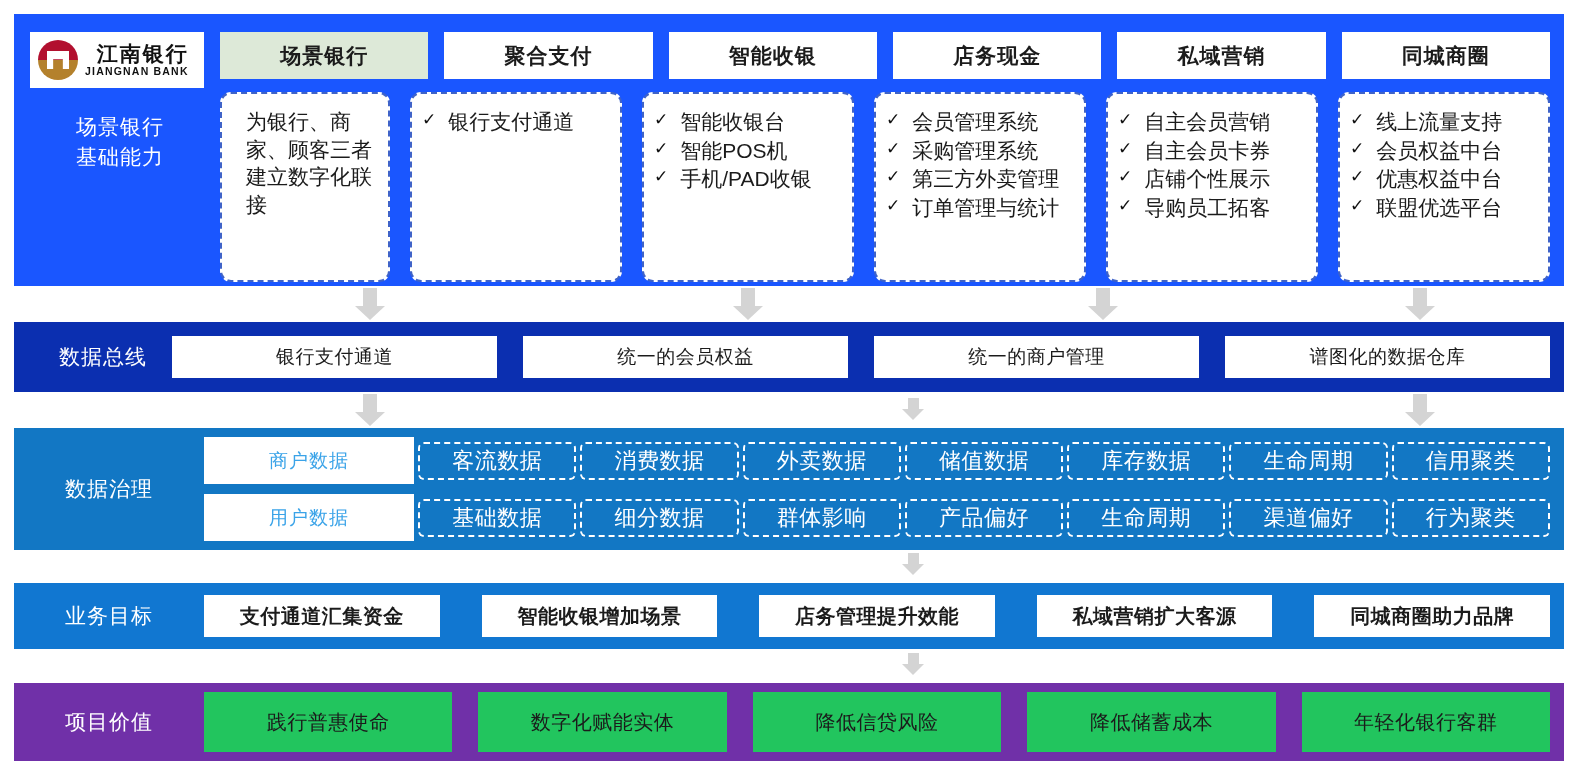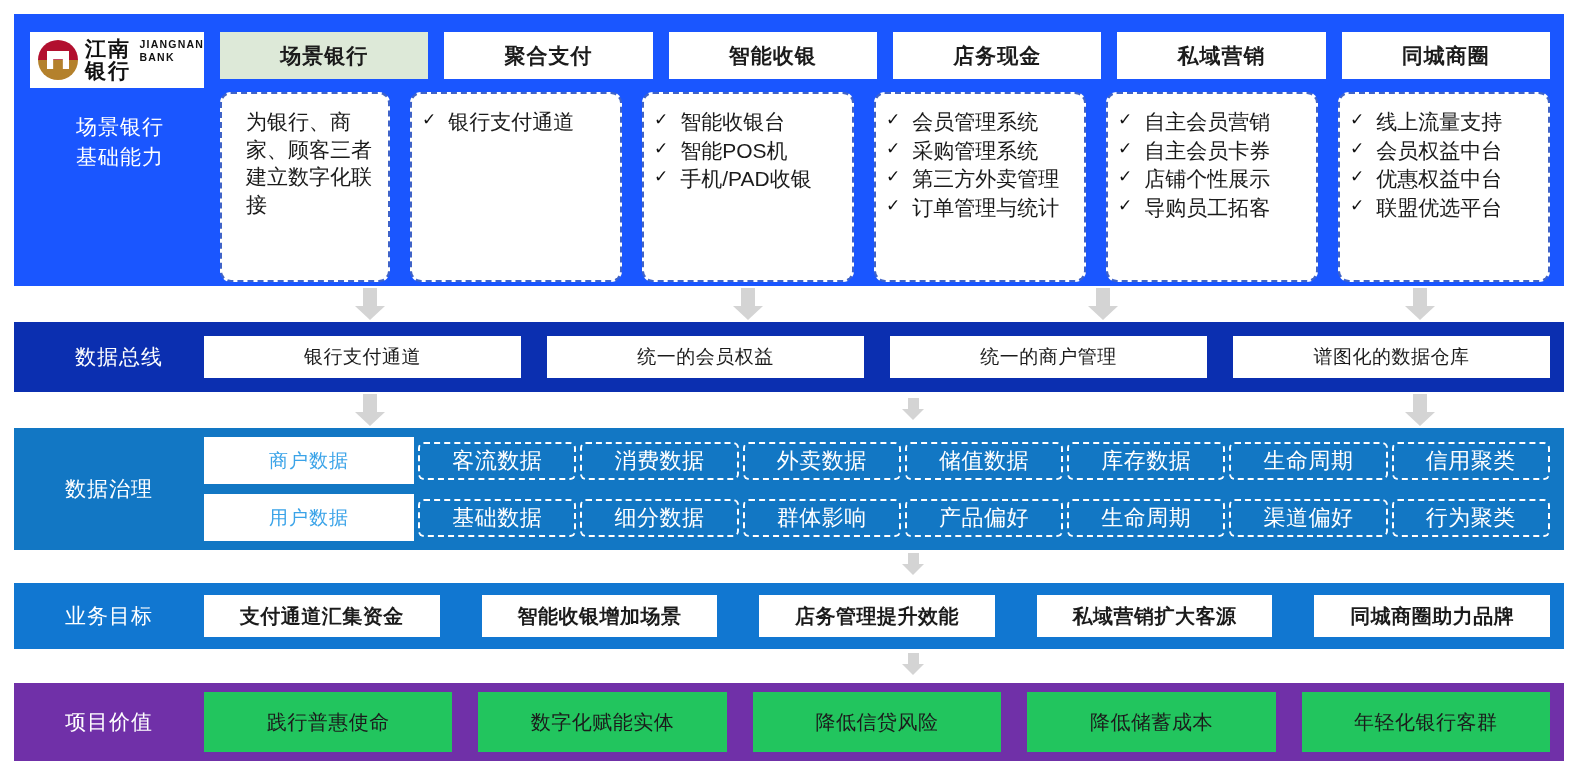--- a/index.html
+++ b/index.html
@@ -40,21 +40,21 @@
   }
   .logo-mark .bot-half {
     position: absolute; left: 0; top: 20px; width: 40px; height: 20px;
     background: #b4812c; border-radius: 0 0 20px 20px;
   }
   .logo-mark .notch {
     position: absolute; left: 9px; top: 11px; width: 22px; height: 18px;
     background: #ffffff;
     clip-path: polygon(0 0, 100% 0, 100% 100%, 72% 100%, 72% 46%, 28% 46%, 28% 100%, 0 100%);
   }
-  .logo-text { display: flex; flex-direction: row; justify-content: center; }
+  .logo-text { display: flex; flex-direction: column; justify-content: center; align-items: flex-end; }
   .logo-cn { font-size: 21px; font-weight: bold; color: #111; letter-spacing: 2px;
              font-family: "DejaVu Sans", sans-serif; line-height: 1.05; }
   .logo-en { font-size: 10.5px; font-weight: bold; color: #111; letter-spacing: 1.2px; line-height: 1.2; }
 
   .cap-side-label {
     position: absolute; left: 16px; top: 98px; width: 180px;
     color: #ffffff; font-size: 21px; line-height: 1.45; text-align: center; letter-spacing: 1px;
   }
 
   .tabs-row { position: absolute; left: 206px; top: 18px; right: 14px; height: 47px;
@@ -88,21 +88,21 @@
     border-top: 14px solid #d4d4d4;
   }
   .arrow.small .stem { height: 11px; width: 11px; }
   .arrow.small .head { border-left-width: 11px; border-right-width: 11px; border-top-width: 11px; }
 
   
   #sec-bus {
     left: 14px; top: 322px; width: 1550px; height: 70px;
     background: #0b2fb0;
   }
-  #sec-bus .band-label { width: 190px; padding-left: 20px; }
+  #sec-bus .band-label { width: 158px; padding-left: 20px; }
   .bus-items { display: flex; gap: 26px; flex: 1 1 auto; padding-right: 14px; }
   .bus-item {
     flex: 1 1 0; height: 42px; background: #ffffff; display: flex; align-items: center;
     justify-content: center; font-size: 19px; color: #1b1b1b; letter-spacing: 0.5px;
   }
 
   
   #sec-gov {
     left: 14px; top: 428px; width: 1550px; height: 122px;
     background: #1277c4;

